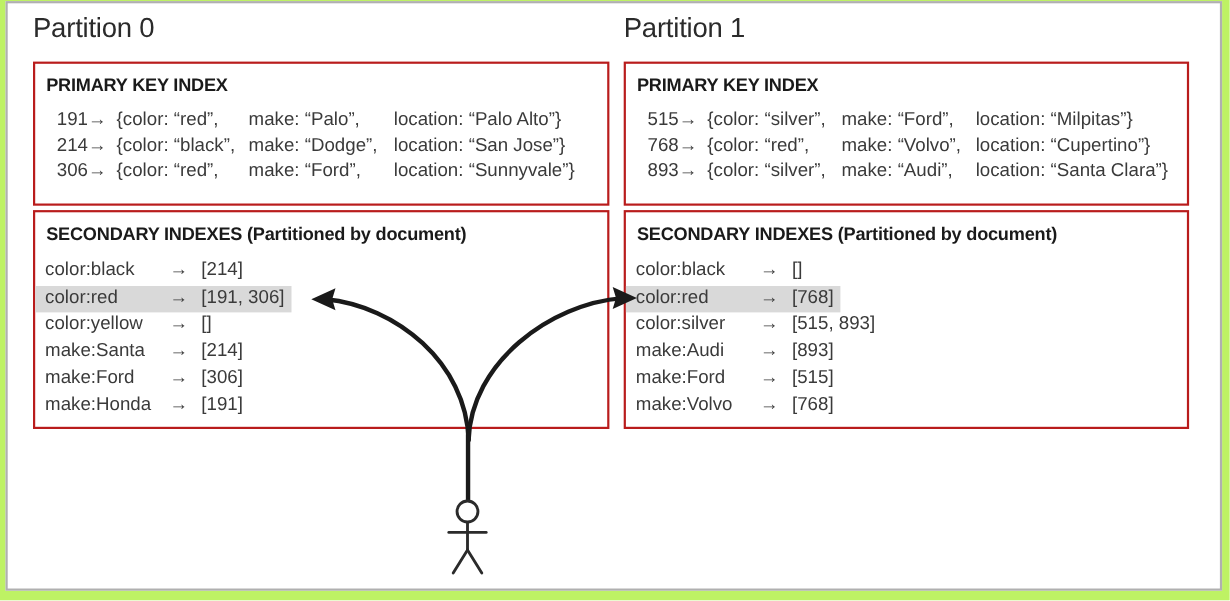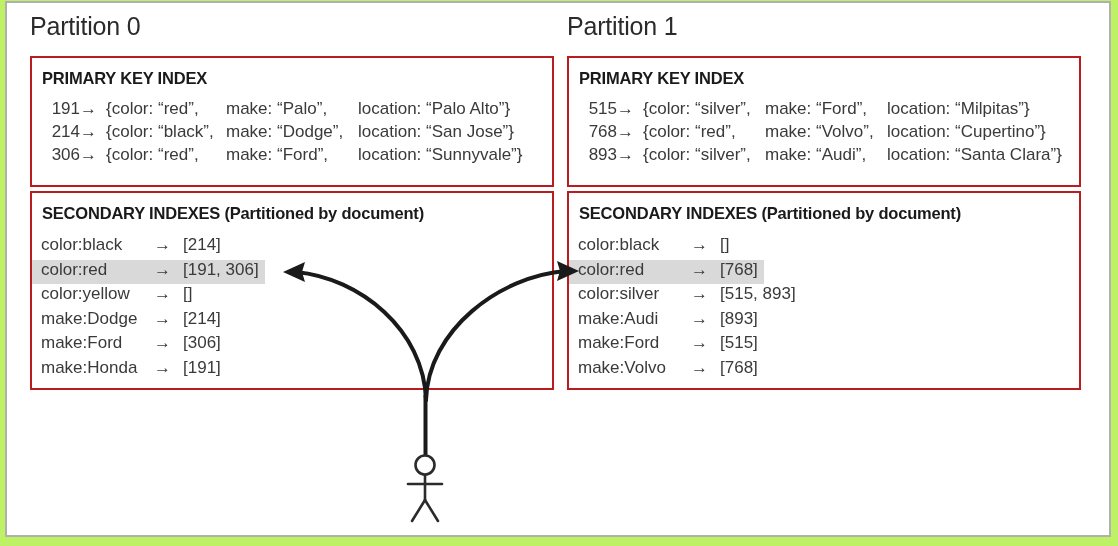--- a/index.html
+++ b/index.html
@@ -199,21 +199,21 @@
       </span></div>
       <div class="sec-line">
           <span class="sec-row">
         <span class="sec-key">color:yellow</span>
         <span class="sec-arrow">→</span>
         <span class="sec-val">[]</span>
       </span>
         </div>
       <div class="sec-line">
           <span class="sec-row">
-        <span class="sec-key">make:Dodge</span>
+        <span class="sec-key">make:Santa</span>
         <span class="sec-arrow">→</span>
         <span class="sec-val">[214]</span>
       </span>
         </div>
       <div class="sec-line">
           <span class="sec-row">
         <span class="sec-key">make:Ford</span>
         <span class="sec-arrow">→</span>
         <span class="sec-val">[306]</span>
       </span>

